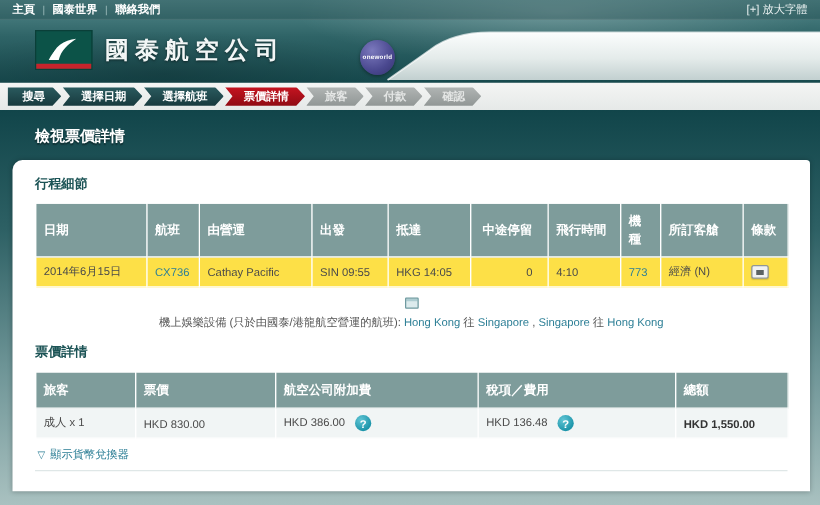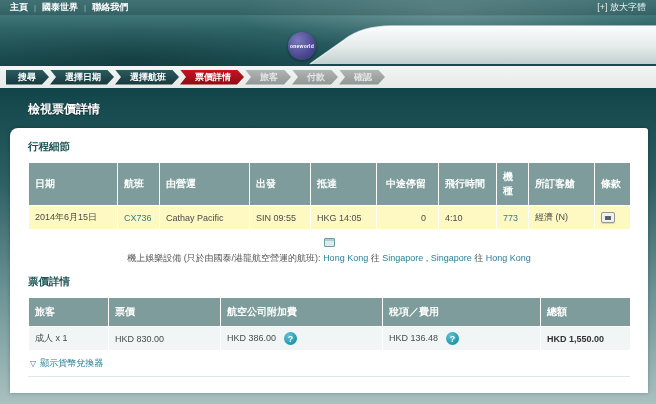--- a/index.html
+++ b/index.html
@@ -57,21 +57,21 @@
 
   .card { margin-left:10px; width:638px; height:265px; background:#fff;
     border-radius:8px 3px 0 0; padding:12px 18px 0 18px; box-shadow:0 0 4px rgba(0,0,0,0.25); }
 
   .sect-heading { color:#1c5456; font-size:10.5px; font-weight:bold; margin-bottom:8px; }
 
   table { width:100%; border-collapse:collapse; table-layout:fixed; }
   th { background:#7e9c9b; color:#fff; font-size:10px; font-weight:bold; text-align:left;
     padding:7px 6px; border:1px solid #fff; }
   td { background:#f1f5f5; color:#4a4a4a; font-size:9px; padding:5px 6px; border:1px solid #fff; }
-  tr.alt td { background:#fef9c3; }
+  tr.alt td { background:#fde047; }
   .num-right { text-align:right; padding-right:12px; }
   a.lnk, .lnk { color:#2d7f96; text-decoration:none; cursor:pointer; }
   .bold { font-weight:bold; color:#333; }
 
   .note-row { display:flex; align-items:center; gap:5px; margin:8px 0 10px 0; font-size:9px; color:#555;flex-direction:column; }
   .ent-icon { width:11px; height:9px; border:1px solid #6f9aa0; background:#dcebed;
     box-shadow:inset 0 2px 0 #aecdd2; border-radius:1px; flex:none; }
 
   .help-icon { display:inline-flex; width:13px; height:13px; border-radius:50%;
     background:radial-gradient(circle at 35% 30%, #5fc4d4, #1e96ab 70%);
@@ -111,20 +111,29 @@
         <linearGradient id="sw" x1="0" y1="0" x2="0" y2="1">
           <stop offset="0" stop-color="#fbfdfd"></stop>
           <stop offset="0.55" stop-color="#e4ebea"></stop>
           <stop offset="1" stop-color="#c2d0d0"></stop>
         </linearGradient>
       </defs>
       <path d="M360 2 L96 2 Q66 2 48 16 L14 40 L360 40 Z" fill="url(#sw)"></path>
       <path d="M360 2 L96 2 Q66 2 48 16 L14 40" fill="none" stroke="#ffffff" stroke-width="1.5" opacity="0.7"></path>
     </svg>
 
+    <div class="logo-row">
+      <div class="cx-box">
+        <svg width="34" height="24" viewBox="0 0 34 24">
+          <path d="M7 20 C9 9, 17 4, 27 3 C20 8, 15 12, 13 20 Z" fill="#ffffff"></path>
+          <path d="M5 20 C8 14, 11 11, 14 9 C11 13, 9 16, 8.5 20 Z" fill="#ffffff"></path>
+        </svg>
+      </div>
+      <span class="airline-name">國泰航空公司</span>
+    </div>
 
     <div class="oneworld">
       <span>oneworld</span>
     </div>
   </div>
 
   <div class="tabstrip">
     <div class="tab done first">搜尋</div>
     <div class="tab done">選擇日期</div>
     <div class="tab done">選擇航班</div>

